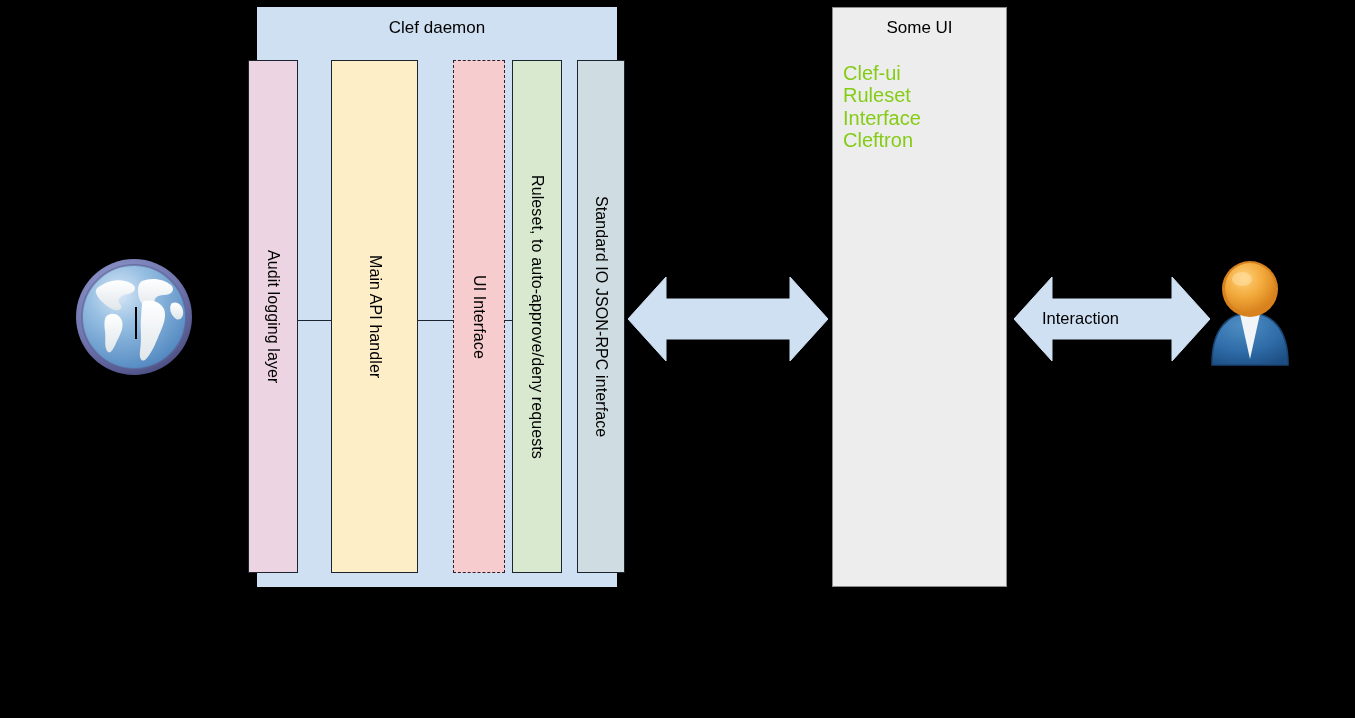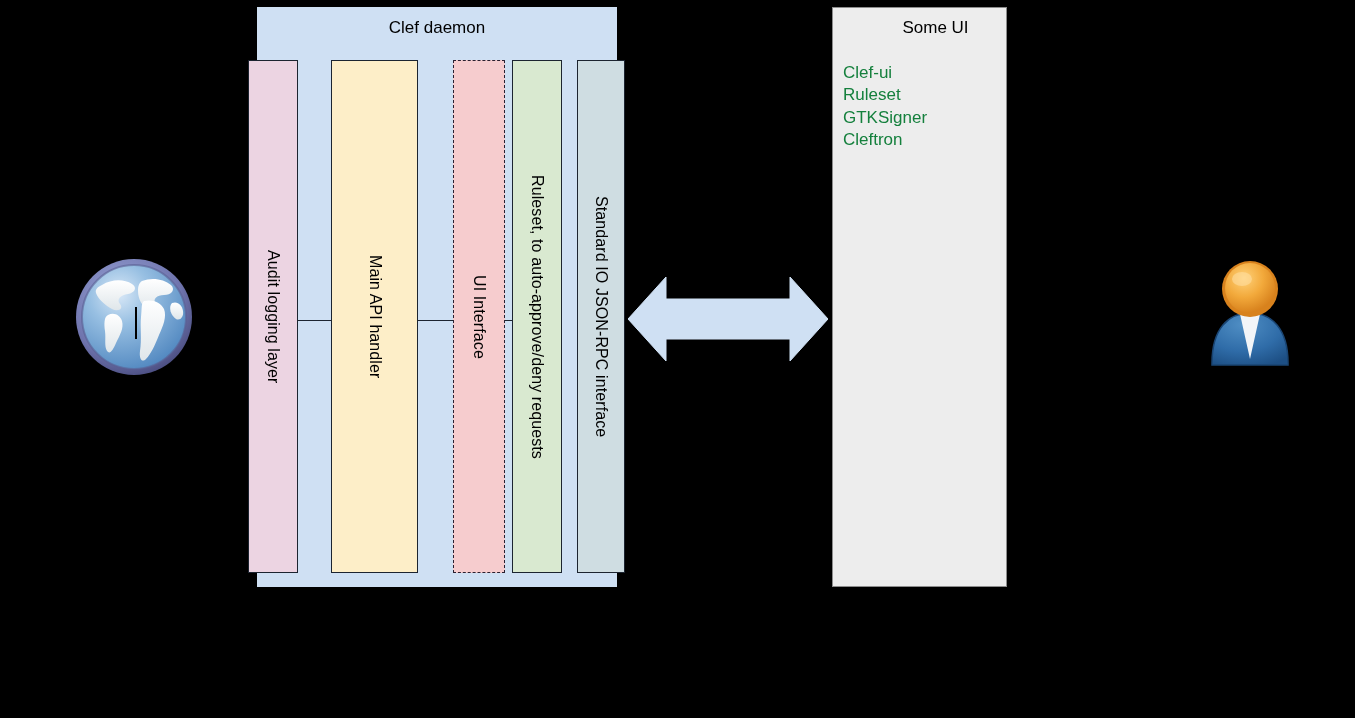--- a/index.html
+++ b/index.html
@@ -91,29 +91,28 @@
     box-sizing: border-box;
   }
   .ui-title {
     position: absolute;
     left: 832px;
     top: 18px;
     width: 175px;
     text-align: center;
     font-size: 17px;
     color: #000000;
-    padding-left: 16px;
   }
   .ui-list {
     position: absolute;
     left: 843px;
     top: 62px;
     width: 160px;
-    font-size: 17px;
-    color: #15803d;
+    font-size: 20px;
+    color: #84cc16;
     line-height: 22.4px;
   }
   .ui-list div { white-space: nowrap; }
 
   
   .arrow {
     position: absolute;
     height: 88px;
   }
   .arrow svg { display: block; }
@@ -214,24 +213,30 @@
     <svg width="200" height="88" viewBox="0 0 200 88">
       <polygon points="0,44 38,2 38,24 162,24 162,2 200,44 162,86 162,64 38,64 38,86" fill="#cfe0f3" stroke="#cfe0f3" stroke-width="1"></polygon>
     </svg>
   </div>
 
   <div class="ui-box"></div>
   <div class="ui-title">Some UI</div>
   <div class="ui-list">
     <div>Clef-ui</div>
     <div>Ruleset</div>
-    <div>GTKSigner</div>
+    <div>Interface</div>
     <div>Cleftron</div>
   </div>
 
+  <div class="arrow arrow-inter">
+    <svg width="196" height="88" viewBox="0 0 196 88">
+      <polygon points="0,44 38,2 38,24 158,24 158,2 196,44 158,86 158,64 38,64 38,86" fill="#cfe0f3" stroke="#cfe0f3" stroke-width="1"></polygon>
+    </svg>
+    <div class="arrow-label">Interaction</div>
+  </div>
 
   <div class="user-icon">
     <svg width="92" height="112" viewBox="0 0 92 112">
       <defs>
         <radialGradient id="uHead" cx="38%" cy="30%" r="70%">
           <stop offset="0%" stop-color="#ffd27a"></stop>
           <stop offset="55%" stop-color="#f2a93b"></stop>
           <stop offset="100%" stop-color="#d8821d"></stop>
         </radialGradient>
         <radialGradient id="uBody" cx="40%" cy="22%" r="86%">

